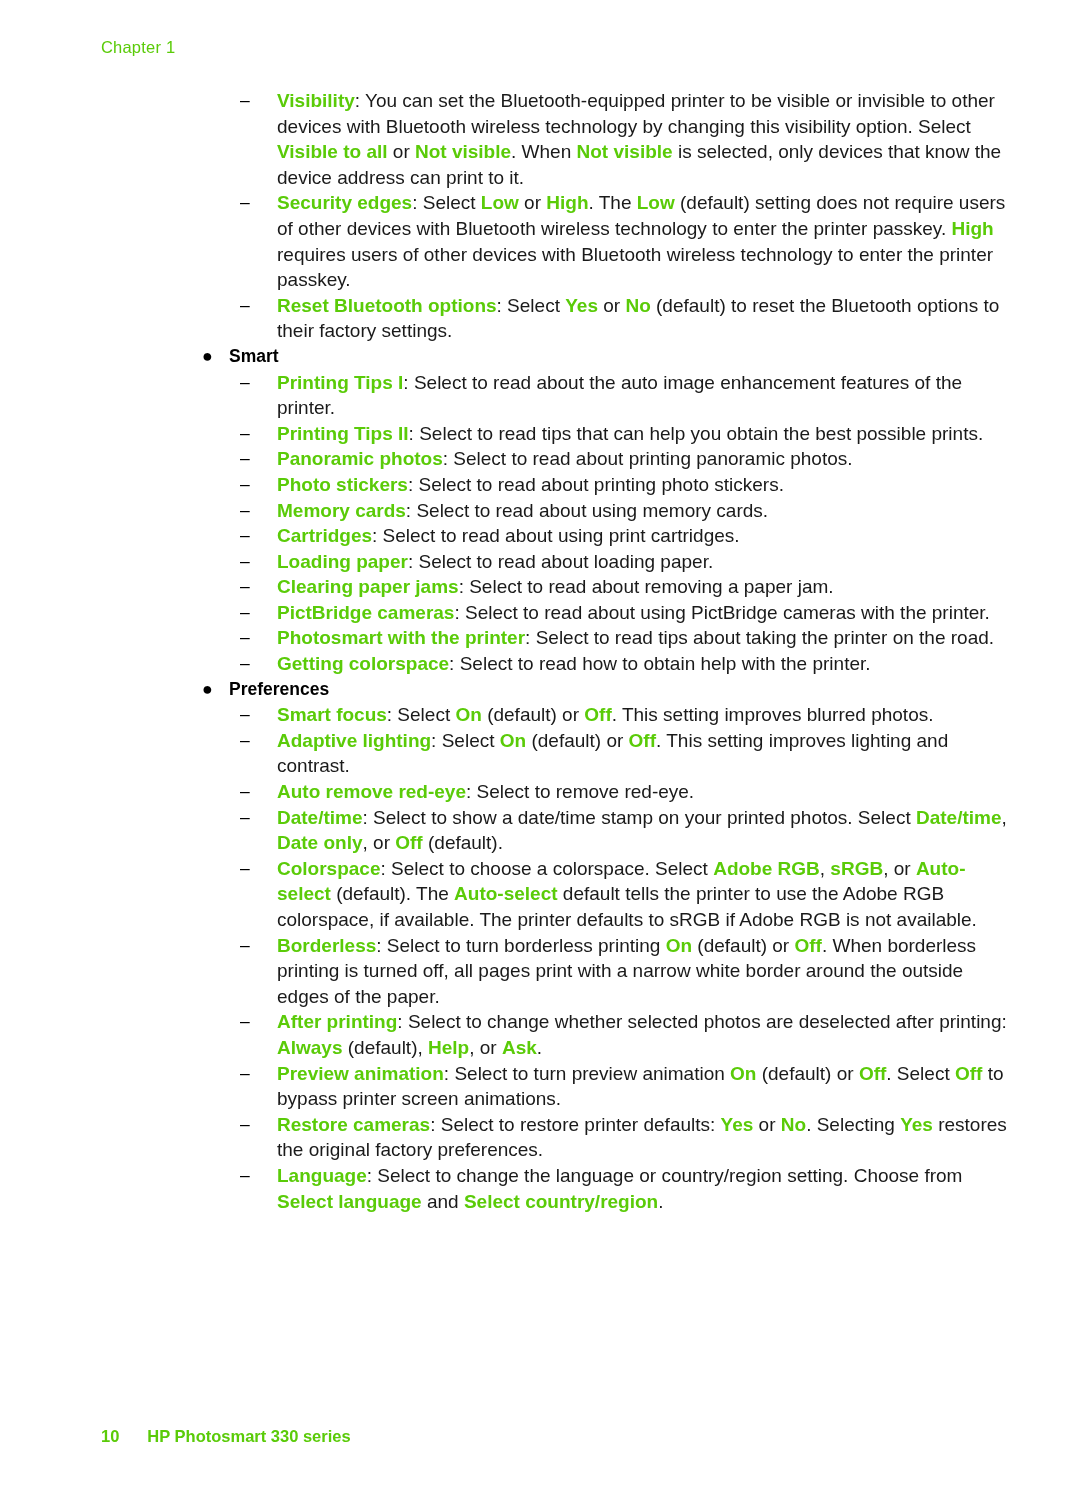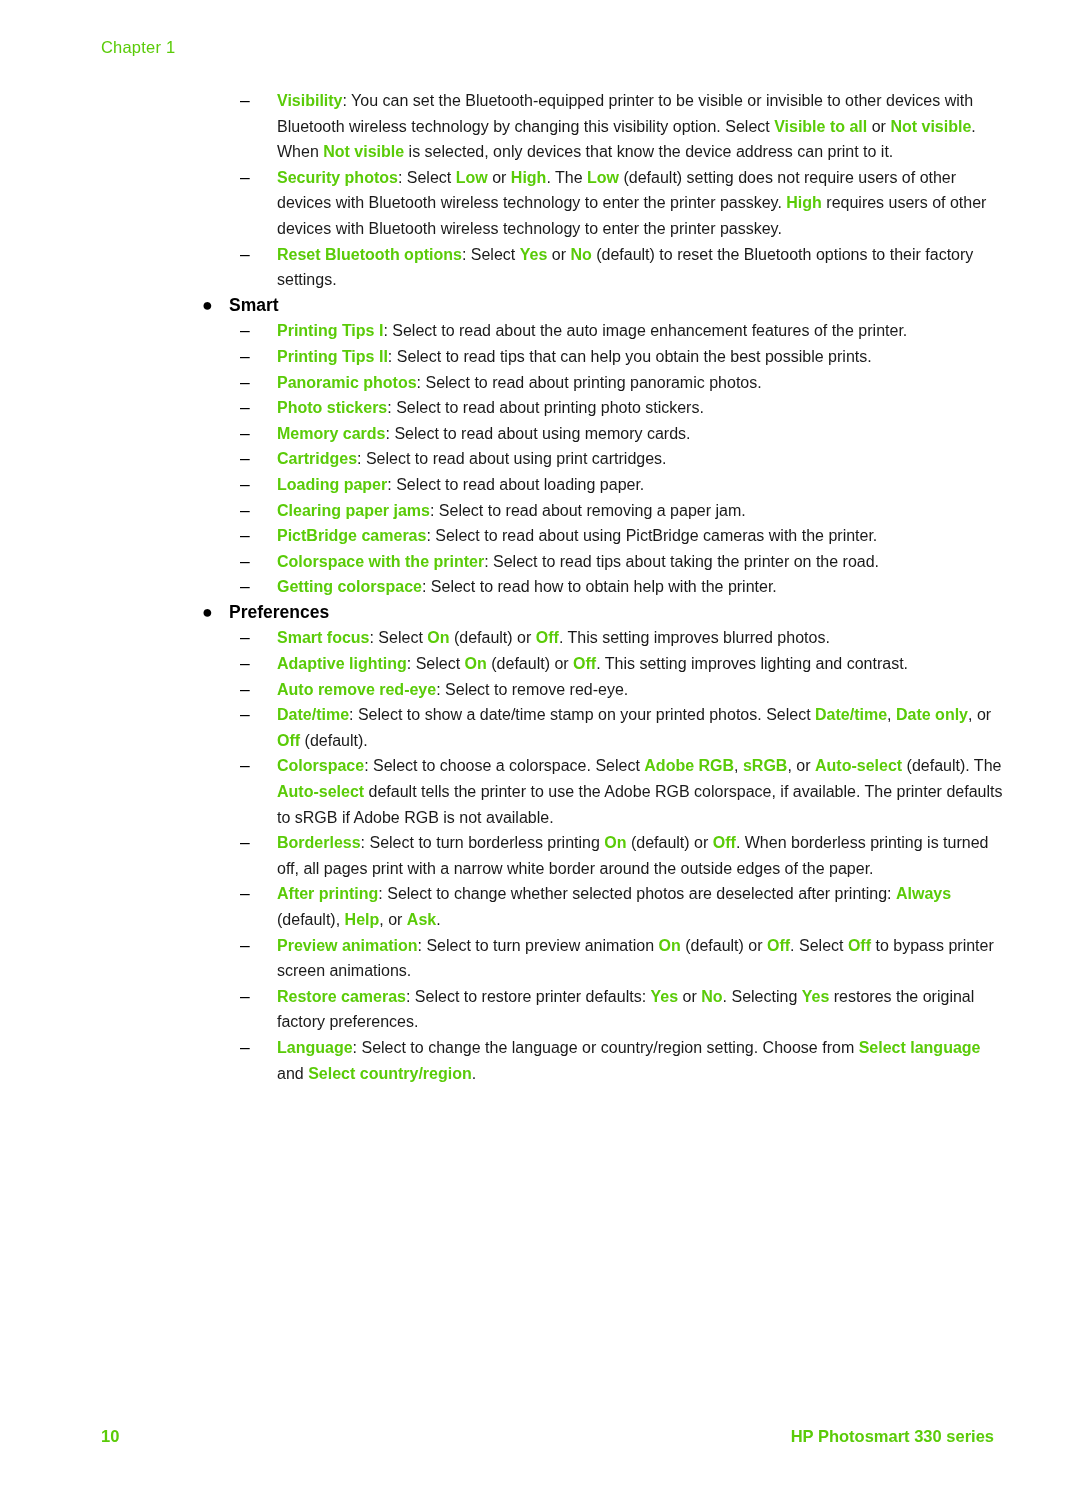--- a/index.html
+++ b/index.html
@@ -74,69 +74,70 @@
     width: 37px;
     flex: 0 0 37px;
     padding-left: 44px;
     box-sizing: border-box;
     font-size: 17.5px;
     line-height: 25.6px;
     color: #000000;
   }
   .dash-body {
     flex: 1 1 auto;
-    font-size: 16px;
+    font-size: 19px;
     line-height: 25.6px;
     color: #1a1a1a;
     text-align: left;
     padding-left: 37px;
     box-sizing: border-box;
   }
   .dash-item .dash-marker { width: 81px; flex: 0 0 81px; padding-left: 44px; }
   .dash-item .dash-body { padding-left: 0; }
   b.hl {
     color: #5ACB08;
     font-weight: bold;
   }
   
   .footer {
     position: absolute;
     left: 101px;
     right: 86px;
     top: 1427px;
     display: flex;
-    justify-content: space-between;
+    justify-content: flex-start;
     align-items: baseline;
   }
   .footer-page {
     font-size: 16.5px;
     font-weight: bold;
     color: #5ACB08;
   }
   .footer-product {
     font-size: 16.5px;
     font-weight: bold;
     color: #5ACB08;
+    padding-left: 28px;
   }
 </style>
 </head>
 <body>
 
 <div class="page">
 
   <div class="chapter-header">Chapter 1</div>
 
   <div class="content">
       <div class="dash-item">
         <span class="dash-marker">–</span>
         <span class="dash-body"><b class="hl">Visibility</b>: You can set the Bluetooth-equipped printer to be visible or invisible to other devices with Bluetooth wireless technology by changing this visibility option. Select <b class="hl">Visible to all</b> or <b class="hl">Not visible</b>. When <b class="hl">Not visible</b> is selected, only devices that know the device address can print to it.</span>
       </div>
       <div class="dash-item">
         <span class="dash-marker">–</span>
-        <span class="dash-body"><b class="hl">Security photos</b>: Select <b class="hl">Low</b> or <b class="hl">High</b>. The <b class="hl">Low</b> (default) setting does not require users of other devices with Bluetooth wireless technology to enter the printer passkey. <b class="hl">High</b> requires users of other devices with Bluetooth wireless technology to enter the printer passkey.</span>
+        <span class="dash-body"><b class="hl">Security edges</b>: Select <b class="hl">Low</b> or <b class="hl">High</b>. The <b class="hl">Low</b> (default) setting does not require users of other devices with Bluetooth wireless technology to enter the printer passkey. <b class="hl">High</b> requires users of other devices with Bluetooth wireless technology to enter the printer passkey.</span>
       </div>
       <div class="dash-item">
         <span class="dash-marker">–</span>
         <span class="dash-body"><b class="hl">Reset Bluetooth options</b>: Select <b class="hl">Yes</b> or <b class="hl">No</b> (default) to reset the Bluetooth options to their factory settings.</span>
       </div>
       <div class="bullet-item">
         <span class="bullet-marker">●</span>
         <span class="bullet-label">Smart</span>
       </div>
       <div class="dash-item">
@@ -170,21 +171,21 @@
       <div class="dash-item">
         <span class="dash-marker">–</span>
         <span class="dash-body"><b class="hl">Clearing paper jams</b>: Select to read about removing a paper jam.</span>
       </div>
       <div class="dash-item">
         <span class="dash-marker">–</span>
         <span class="dash-body"><b class="hl">PictBridge cameras</b>: Select to read about using PictBridge cameras with the printer.</span>
       </div>
       <div class="dash-item">
         <span class="dash-marker">–</span>
-        <span class="dash-body"><b class="hl">Colorspace with the printer</b>: Select to read tips about taking the printer on the road.</span>
+        <span class="dash-body"><b class="hl">Photosmart with the printer</b>: Select to read tips about taking the printer on the road.</span>
       </div>
       <div class="dash-item">
         <span class="dash-marker">–</span>
         <span class="dash-body"><b class="hl">Getting colorspace</b>: Select to read how to obtain help with the printer.</span>
       </div>
       <div class="bullet-item">
         <span class="bullet-marker">●</span>
         <span class="bullet-label">Preferences</span>
       </div>
       <div class="dash-item">

